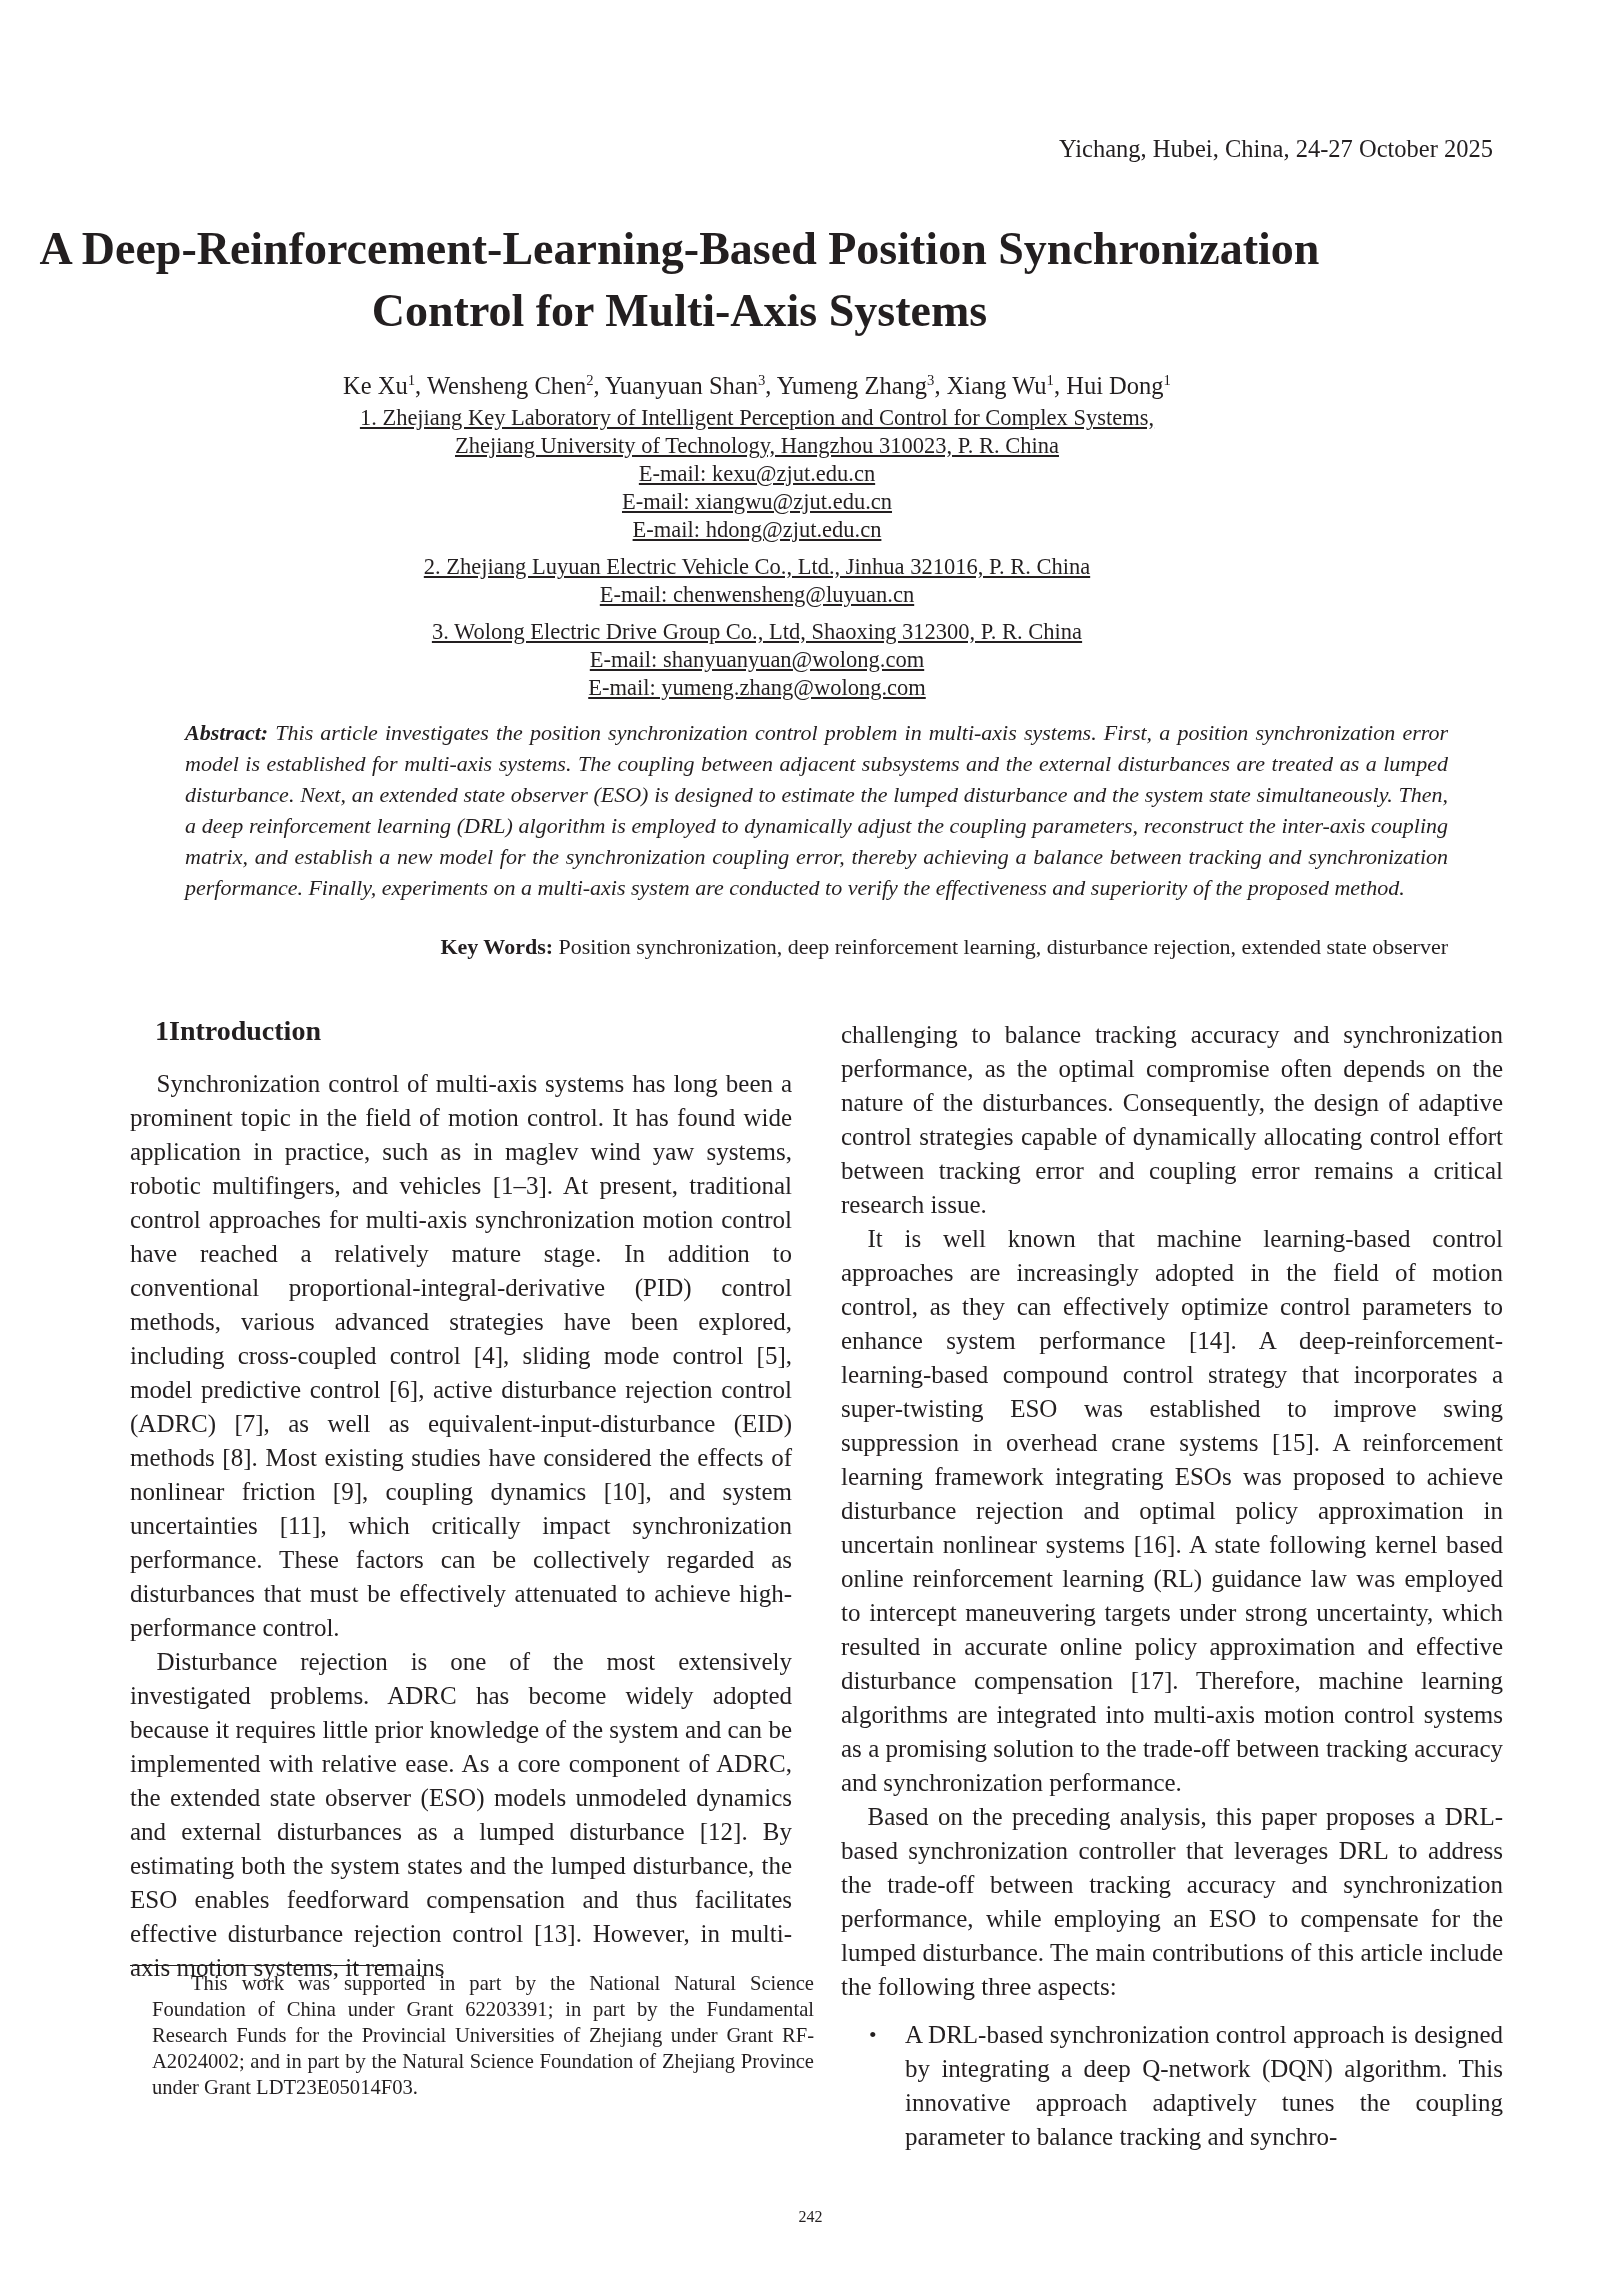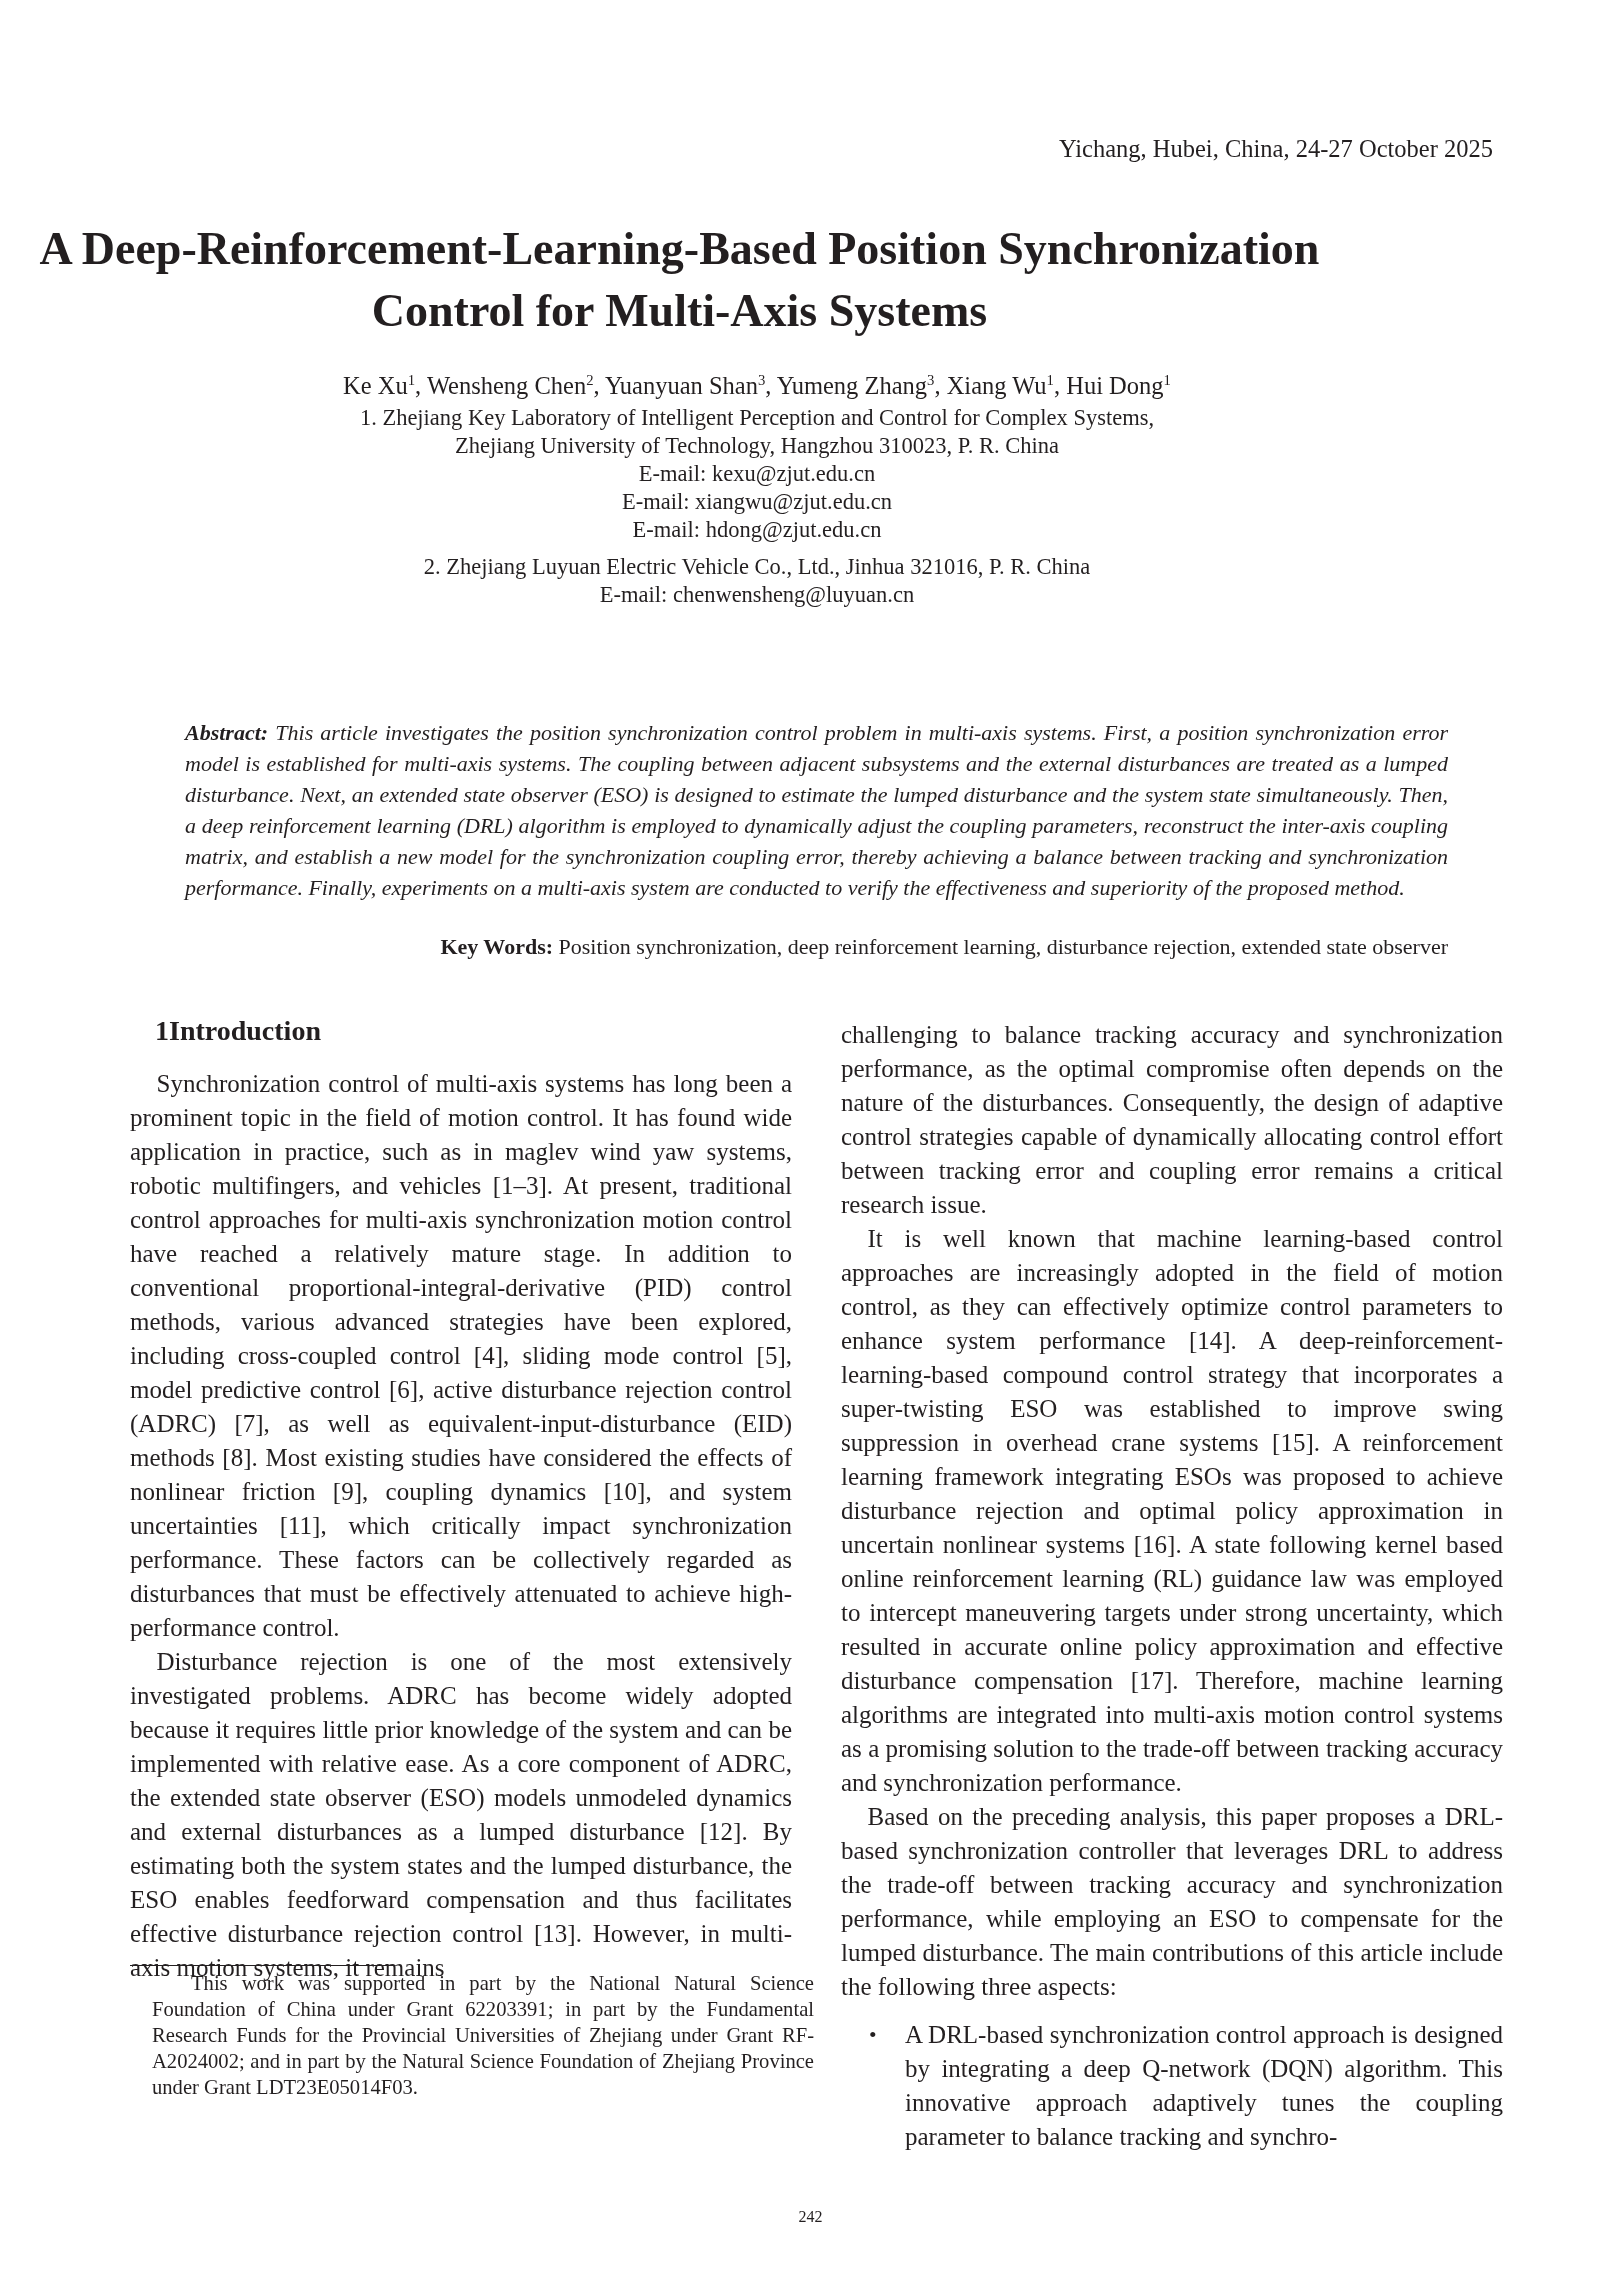--- a/index.html
+++ b/index.html
@@ -37,31 +37,36 @@
   <div>Yichang, Hubei, China, 24-27 October 2025</div>
 </div>
 
 <div class="abs title">
   <div>A Deep-Reinforcement-Learning-Based Position Synchronization</div>
   <div>Control for Multi-Axis Systems</div>
 </div>
 
 <div class="abs center-block authors" id="authors"><span><span>Ke Xu</span><sup>1</sup><span>, </span></span><span><span>Wensheng Chen</span><sup>2</sup><span>, </span></span><span><span>Yuanyuan Shan</span><sup>3</sup><span>, </span></span><span><span>Yumeng Zhang</span><sup>3</sup><span>, </span></span><span><span>Xiang Wu</span><sup>1</sup><span>, </span></span><span><span>Hui Dong</span><sup>1</sup><span></span></span></div>
 
-<div class="abs center-block aff" style="top:404px;" id="affiliations">
+<div class="abs center-block aff" style="top:404px;text-decoration:underline;" id="affiliations">
     <div class="aff-group">
       <div>1. Zhejiang Key Laboratory of Intelligent Perception and Control for Complex Systems,</div>
       <div>Zhejiang University of Technology, Hangzhou 310023, P. R. China</div>
       <div>E-mail: kexu@zjut.edu.cn</div>
       <div>E-mail: xiangwu@zjut.edu.cn</div>
       <div>E-mail: hdong@zjut.edu.cn</div>
     </div>
     <div class="aff-group">
       <div>2. Zhejiang Luyuan Electric Vehicle Co., Ltd., Jinhua 321016, P. R. China</div>
       <div>E-mail: chenwensheng@luyuan.cn</div>
+    </div>
+    <div class="aff-group">
+      <div>3. Wolong Electric Drive Group Co., Ltd, Shaoxing 312300, P. R. China</div>
+      <div>E-mail: shanyuanyuan@wolong.com</div>
+      <div>E-mail: yumeng.zhang@wolong.com</div>
     </div>
   </div>
 
 <div class="abs abstract">
   <b>Abstract:</b>&nbsp;<span>This article investigates the position synchronization control problem in multi-axis systems.  First, a position synchronization error model is established for multi-axis systems.  The coupling between adjacent subsystems and the external disturbances are treated as a lumped disturbance. Next, an extended state observer (ESO) is designed to estimate the lumped disturbance and the system state simultaneously. Then, a deep reinforcement learning (DRL) algorithm is employed to dynamically adjust the coupling parameters, reconstruct the inter-axis coupling matrix, and establish a new model for the synchronization coupling error, thereby achieving a balance between tracking and synchronization performance. Finally, experiments on a multi-axis system are conducted to verify the effectiveness and superiority of the proposed method.</span>
 </div>
 
 <div class="abs keywords">
   <b>Key Words:</b>&nbsp;<span>Position synchronization, deep reinforcement learning, disturbance rejection, extended state observer</span>
 </div>

